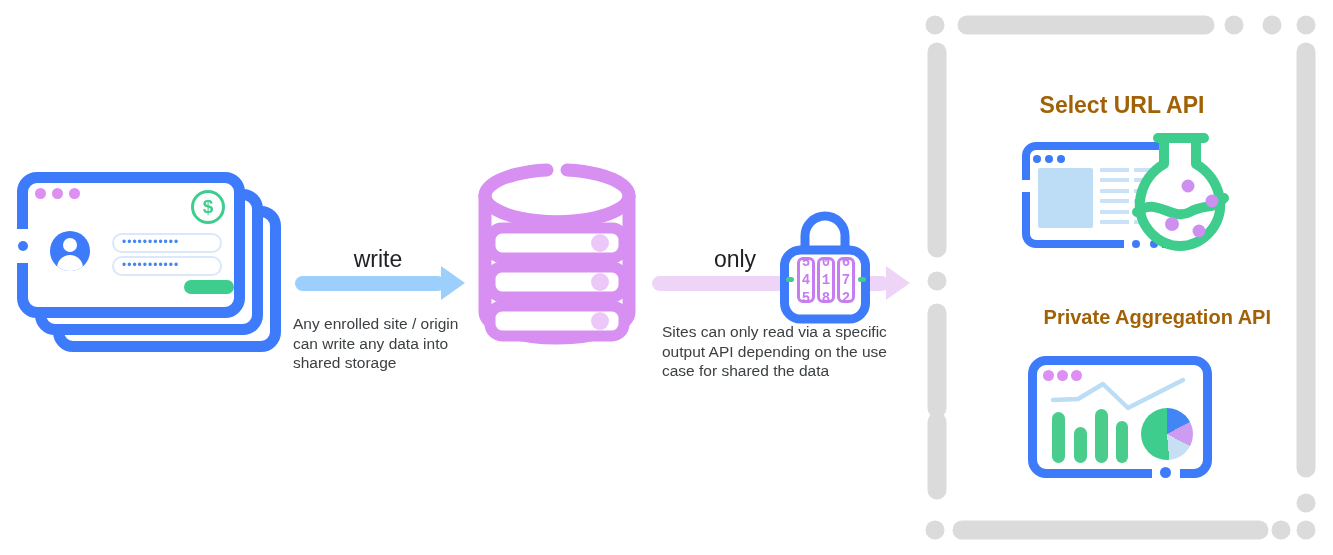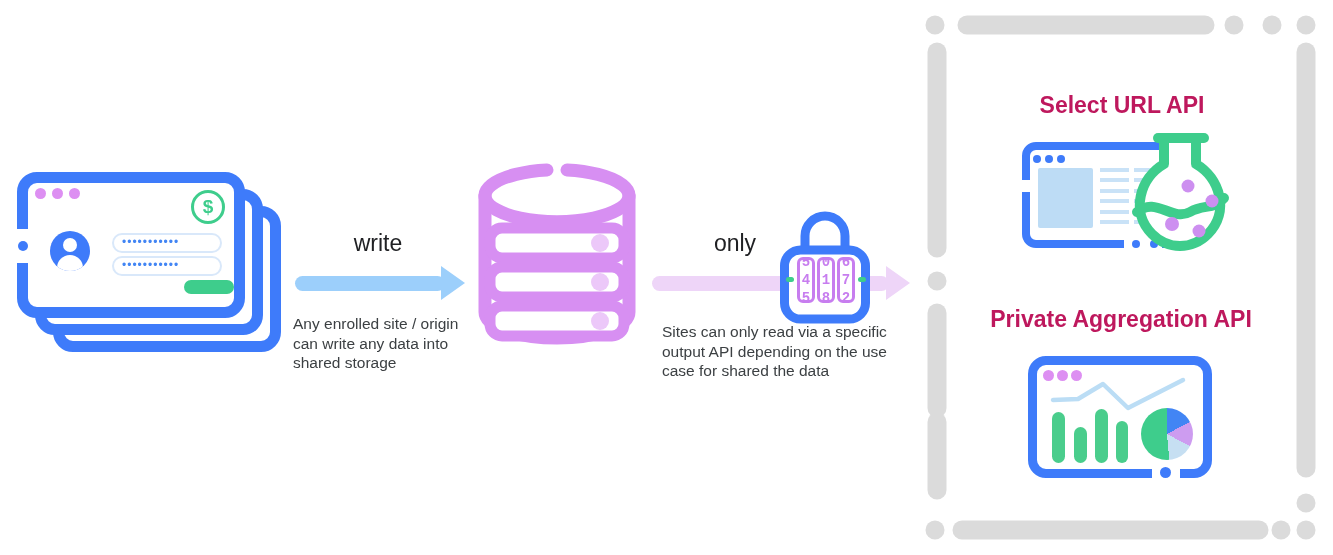--- a/index.html
+++ b/index.html
@@ -19,27 +19,27 @@
   .avatar .head{position:absolute;left:13px;top:7px;width:14px;height:14px;border-radius:50%;background:#fff;}
   .avatar .shoulders{position:absolute;left:7px;top:24px;width:26px;height:26px;border-radius:50%;background:#fff;}
   .field{position:absolute;width:110px;height:20px;border:2px solid #D9E8FA;border-radius:10px;
        box-sizing:border-box;background:#fff;color:#4285F4;font-size:12px;letter-spacing:1px;
        line-height:15px;padding-left:8px;overflow:hidden;}
   .cta{position:absolute;left:184px;top:280px;width:50px;height:14px;border-radius:7px;background:#3ECD8C;}
   .border-gap{position:absolute;background:#fff;}
   .gap-dot{position:absolute;border-radius:50%;background:#3E7BFA;}
 
   
-  .flow-label{position:absolute;font-size:23px;color:#202124;text-align:center;}
+  .flow-label{position:absolute;font-size:23px;color:#202124;text-align:center;margin-top:16px;}
   .arrow-body{position:absolute;height:15px;border-radius:8px;}
   .arrow-head{position:absolute;width:0;height:0;border-top:17px solid transparent;border-bottom:17px solid transparent;}
   .caption{position:absolute;font-size:15.5px;line-height:1.27;color:#3C4043;}
 
   
-  .section-title{position:absolute;font-weight:700;text-align:center;color:#be185d;}
+  .section-title{position:absolute;font-weight:700;text-align:center;color:#a16207;}
 
   
   .dial{position:absolute;width:18px;height:46px;border:3px solid #C77DEF;border-radius:6px;background:#fff;
         box-sizing:border-box;overflow:hidden;display:flex;flex-direction:column;align-items:center;justify-content:center;}
   .dial-d{font-weight:700;font-size:14px;line-height:18px;color:#C77DEF;font-family:"Liberation Mono",monospace;}
   .lock-dash{position:absolute;width:8px;height:5px;border-radius:2.5px;background:#3ECD8C;}
 
   
   .mini-win{position:absolute;box-sizing:border-box;border:8px solid #3E7BFA;background:#fff;}
   .mini-dot{position:absolute;border-radius:50%;}
@@ -164,21 +164,21 @@
   <svg class="abs" style="left:1128px;top:128px;" width="104" height="130" viewBox="0 0 104 130">
     <path d="M 36 12 L 36 36 C 12 50 2 84 24 106 C 40 122 64 122 80 106 C 102 84 92 50 68 36 L 68 12" fill="#fff" stroke="#3ECD8C" stroke-width="10" stroke-linecap="round" stroke-linejoin="round"></path>
     <line x1="30" y1="10" x2="76" y2="10" stroke="#3ECD8C" stroke-width="10" stroke-linecap="round"></line>
     <path d="M 9 84 C 28 68 44 94 62 84 C 76 76 86 82 96 70" fill="none" stroke="#3ECD8C" stroke-width="10" stroke-linecap="round"></path>
     <circle cx="60" cy="58" r="6.5" fill="#CD8FF0"></circle>
     <circle cx="84" cy="73" r="6.5" fill="#CD8FF0"></circle>
     <circle cx="44" cy="96" r="7" fill="#CD8FF0"></circle>
     <circle cx="71" cy="103" r="6.5" fill="#CD8FF0"></circle>
   </svg>
 
-  <div class="section-title" style="left:971px;top:306px;width:300px;font-size:23px;">Private Aggregation API</div>
+  <div class="section-title" style="left:971px;top:306px;width:300px;font-size:20px;text-align:right;">Private Aggregation API</div>
 
   <div class="mini-win" style="left:1028px;top:356px;width:184px;height:122px;border-width:9px;border-radius:18px;"></div>
   <div class="mini-dot" style="left:1043px;top:370px;width:11px;height:11px;background:#DD8FF2;"></div>
   <div class="mini-dot" style="left:1057px;top:370px;width:11px;height:11px;background:#DD8FF2;"></div>
   <div class="mini-dot" style="left:1071px;top:370px;width:11px;height:11px;background:#DD8FF2;"></div>
 
   <svg class="abs" style="left:1028px;top:356px;" width="184" height="122" viewBox="0 0 184 122">
     <polyline points="25,44 50,43 75,28 100,52 155,24" fill="none" stroke="#BBDDF5" stroke-width="4.5" stroke-linecap="round" stroke-linejoin="round"></polyline>
     <rect x="24" y="56" width="13" height="51" rx="6.5" fill="#4ACD8C"></rect>
     <rect x="46" y="71" width="13" height="36" rx="6.5" fill="#4ACD8C"></rect>

